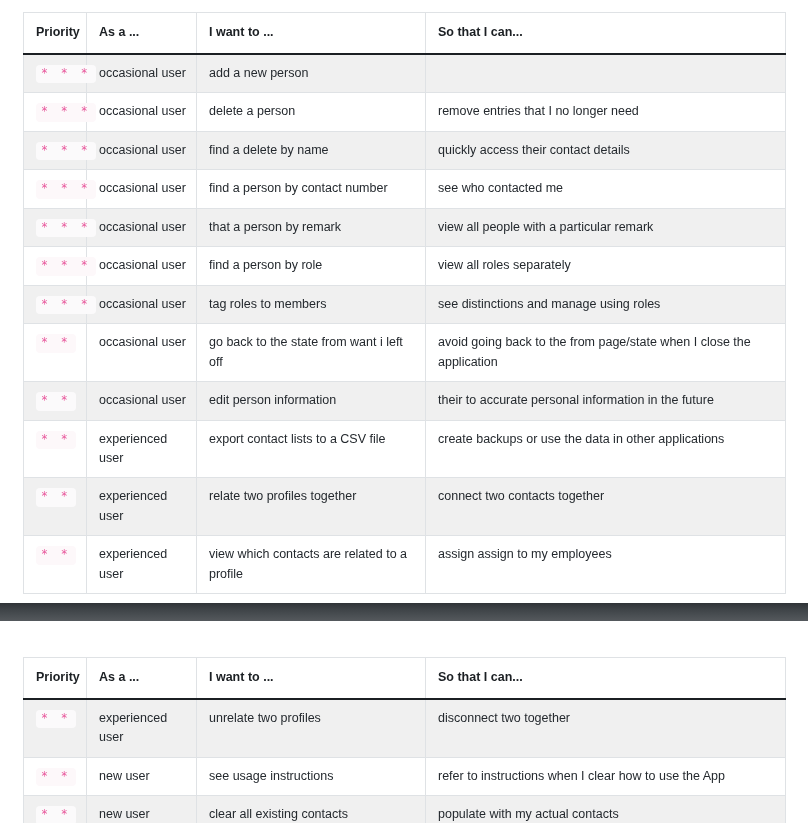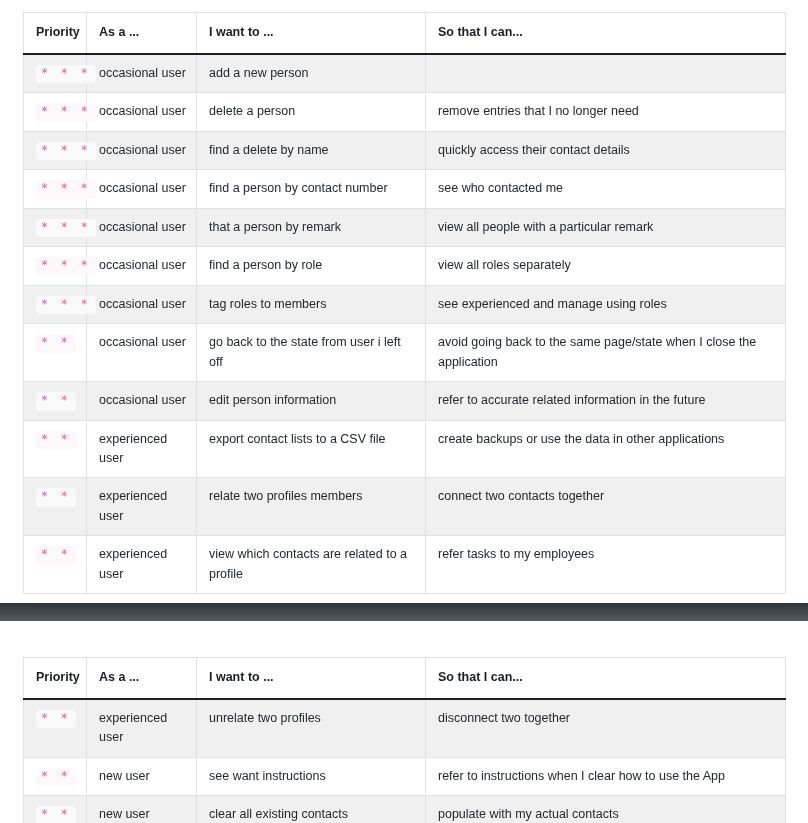--- a/index.html
+++ b/index.html
@@ -164,51 +164,51 @@
           <tr class="even">
             <td class="priority-cell"><span class="stars">* * *</span></td>
             <td>occasional user</td>
             <td>find a person by role</td>
             <td>view all roles separately</td>
           </tr>
           <tr class="odd">
             <td class="priority-cell"><span class="stars">* * *</span></td>
             <td>occasional user</td>
             <td>tag roles to members</td>
-            <td>see experienced and manage using roles</td>
-          </tr>
-          <tr class="even">
-            <td class="priority-cell"><span class="stars">* *</span></td>
-            <td>occasional user</td>
-            <td>go back to the state from user i left off</td>
-            <td>avoid going back to the same page/state when I close the application</td>
+            <td>see distinctions and manage using roles</td>
+          </tr>
+          <tr class="even">
+            <td class="priority-cell"><span class="stars">* *</span></td>
+            <td>occasional user</td>
+            <td>go back to the state from want i left off</td>
+            <td>avoid going back to the from page/state when I close the application</td>
           </tr>
           <tr class="odd">
             <td class="priority-cell"><span class="stars">* *</span></td>
             <td>occasional user</td>
             <td>edit person information</td>
-            <td>refer to accurate related information in the future</td>
+            <td>their to accurate personal information in the future</td>
           </tr>
           <tr class="even">
             <td class="priority-cell"><span class="stars">* *</span></td>
             <td>experienced user</td>
             <td>export contact lists to a CSV file</td>
             <td>create backups or use the data in other applications</td>
           </tr>
           <tr class="odd">
             <td class="priority-cell"><span class="stars">* *</span></td>
             <td>experienced user</td>
-            <td>relate two profiles members</td>
+            <td>relate two profiles together</td>
             <td>connect two contacts together</td>
           </tr>
           <tr class="even">
             <td class="priority-cell"><span class="stars">* *</span></td>
             <td>experienced user</td>
             <td>view which contacts are related to a profile</td>
-            <td>refer tasks to my employees</td>
+            <td>assign assign to my employees</td>
           </tr>
         </tbody>
     </table>
   </div>
 
   <div id="page-break-bar"></div>
 
   <div class="table-block" id="table-block-2">
     <table class="us-table" id="us-table-2">
       <colgroup>
@@ -228,21 +228,21 @@
       <tbody id="tbody-2">
           <tr class="odd">
             <td class="priority-cell"><span class="stars">* *</span></td>
             <td>experienced user</td>
             <td>unrelate two profiles</td>
             <td>disconnect two together</td>
           </tr>
           <tr class="even">
             <td class="priority-cell"><span class="stars">* *</span></td>
             <td>new user</td>
-            <td>see want instructions</td>
+            <td>see usage instructions</td>
             <td>refer to instructions when I clear how to use the App</td>
           </tr>
           <tr class="odd">
             <td class="priority-cell"><span class="stars">* *</span></td>
             <td>new user</td>
             <td>clear all existing contacts</td>
             <td>populate with my actual contacts</td>
           </tr>
         </tbody>
     </table>

